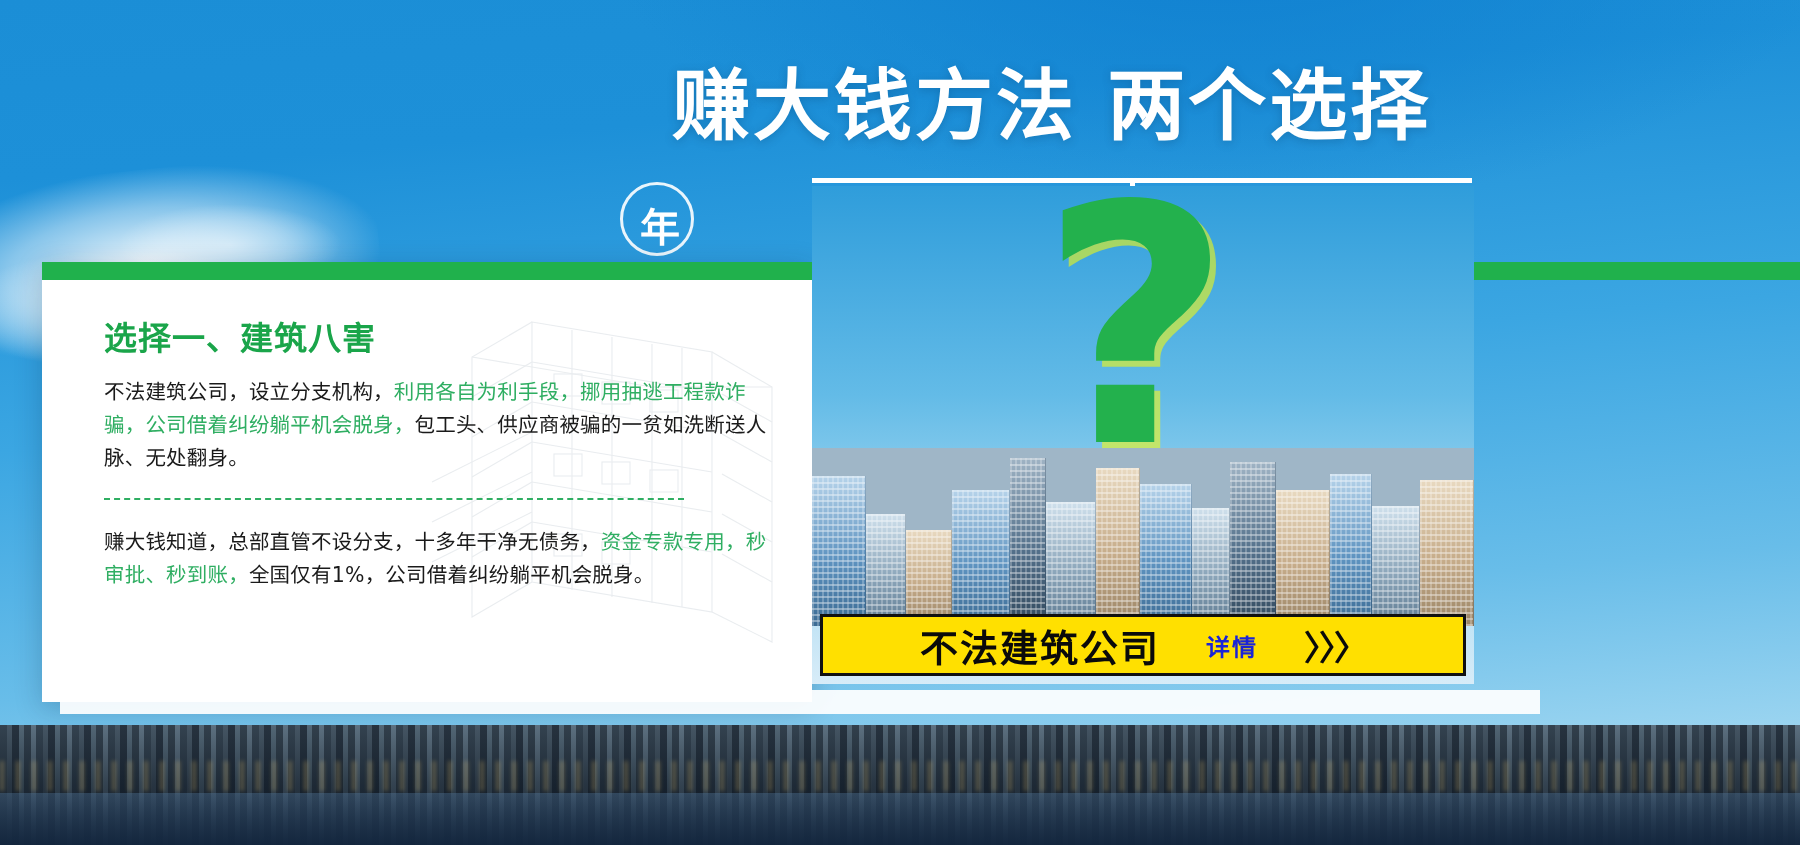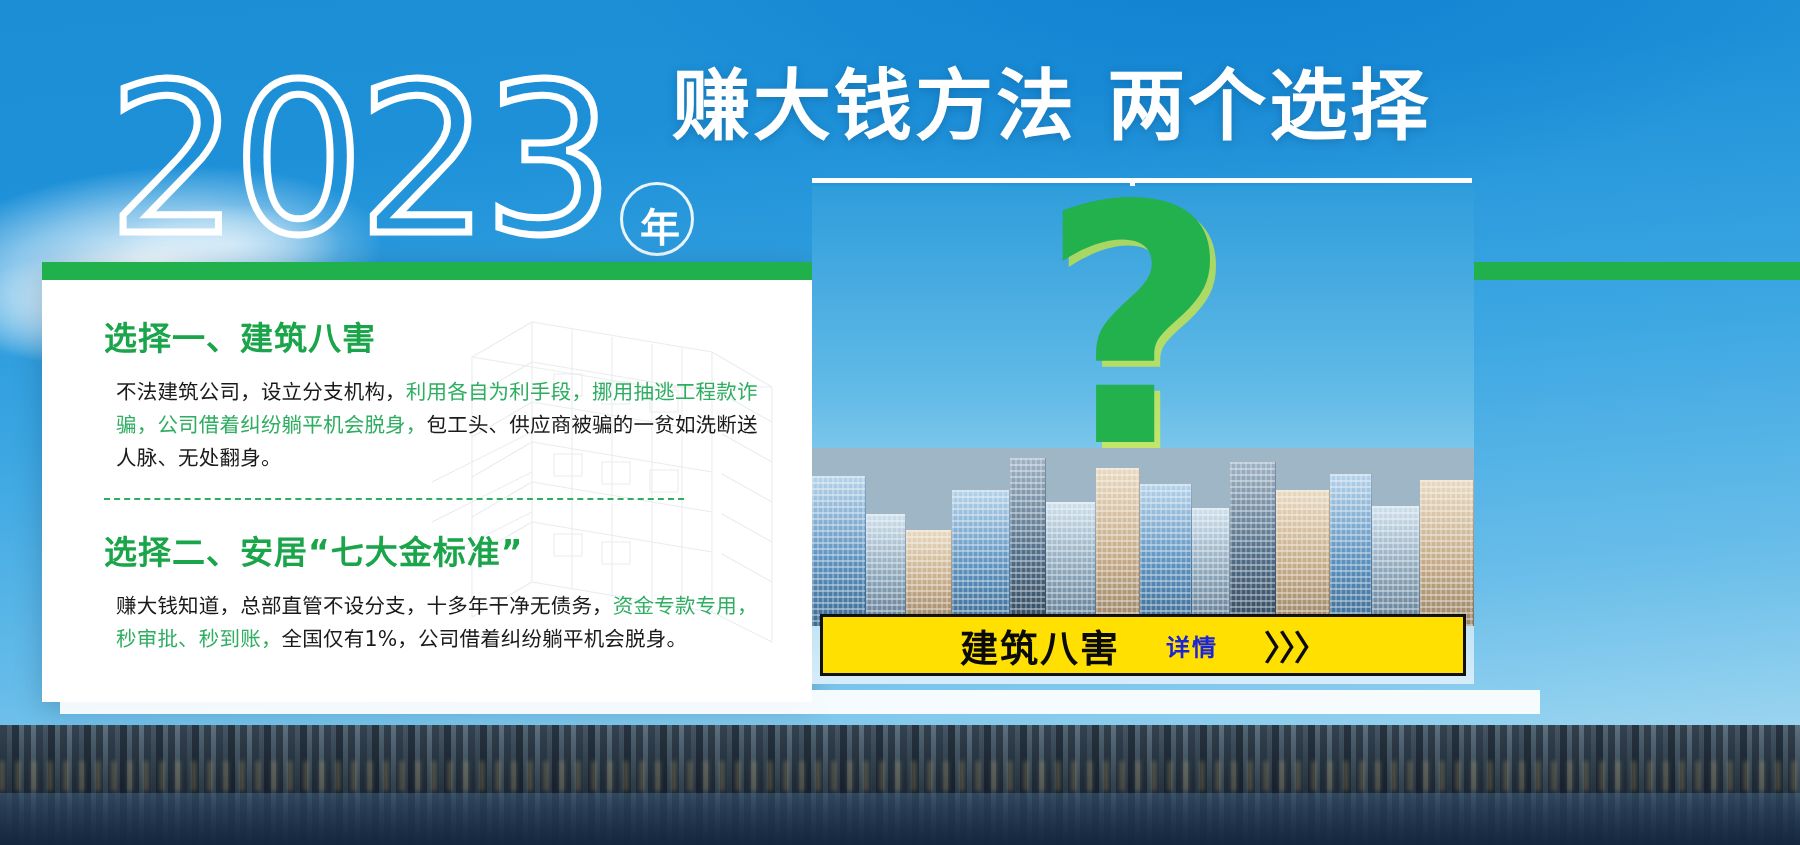--- a/index.html
+++ b/index.html
@@ -115,21 +115,21 @@
   }
   .sec-title{
     color:#1aa54a;
     font-size:33px;font-weight:700;letter-spacing:1px;
     font-family:"DejaVu Sans",sans-serif;
     margin:0 0 16px 0;
   }
   .sec-body{
     font-size:20.5px;line-height:1.62;color:#1a1a1a;
     font-family:"DejaVu Sans",sans-serif;
-    margin:12px;
+    margin:0;
     max-width:676px;
     letter-spacing:.2px;
   }
   .sec-body .g{color:#2fae62;}
   .divider{
     margin:22px 0 26px 0;height:0;
     border-top:2px dashed #2fae62;
     width:580px;
   }
   .sec2{margin-top:0;}
@@ -224,21 +224,20 @@
 </head>
 <body>
 
 <div class="stage">
 
   <div class="sky"></div>
   <div class="cloud c1"></div>
   <div class="cloud c2"></div>
   <div class="cloud c3"></div>
 
-  <div class="year">2023</div>
   <div class="year-ring"></div>
   <div class="year-sub">年</div>
 
   <div class="headline">赚大钱方法 两个选择</div>
   <div class="headline-rule"></div>
   <div class="headline-rule2"></div>
 
   <div class="green-accent"></div>
 
   <div class="card">
@@ -271,21 +270,20 @@
       <div>
         <h2 class="sec-title">选择一、建筑八害</h2>
         <p class="sec-body">
           <span>不法建筑公司，设立分支机构，</span><span class="g">利用各自为利手段，挪用抽逃工程款诈骗，公司借着纠纷躺平机会脱身，</span><span>包工头、供应商被骗的一贫如洗断送人脉、无处翻身。</span>
         </p>
       </div>
 
       <div class="divider"></div>
 
       <div class="sec2">
-        <h2 class="sec-title">选择二、安居“七大金标准”</h2>
         <p class="sec-body">
           <span>赚大钱知道，总部直管不设分支，十多年干净无债务，</span><span class="g">资金专款专用，秒审批、秒到账，</span><span>全国仅有1%，公司借着纠纷躺平机会脱身。</span>
         </p>
       </div>
 
     </div>
   </div>
 
   <div class="right-panel">
     <div class="right-sky"></div>
@@ -305,21 +303,21 @@
       <div class="blk blue" style="left:328px;width:52px;  height:142px;"></div>
       <div class="blk" style="left:380px;width:38px;  height:118px;"></div>
       <div class="blk dark" style="left:418px;width:46px;  height:164px;"></div>
       <div class="blk tan" style="left:464px;width:54px;  height:136px;"></div>
       <div class="blk blue" style="left:518px;width:42px;  height:152px;"></div>
       <div class="blk" style="left:560px;width:48px;  height:120px;"></div>
       <div class="blk tan" style="left:608px;width:54px;  height:146px;"></div>
     </div>
 
     <div class="cta">
-      <span class="cta-main">建筑八害</span>
+      <span class="cta-main">不法建筑公司</span>
       <span class="cta-link">详情</span>
       <span class="cta-arrows">〉〉〉</span>
     </div>
   </div>
 
   <div class="white-slab"></div>
   <div class="bottom-strip">
     <div class="glowline"></div>
     <div class="reflect"></div>
   </div>

